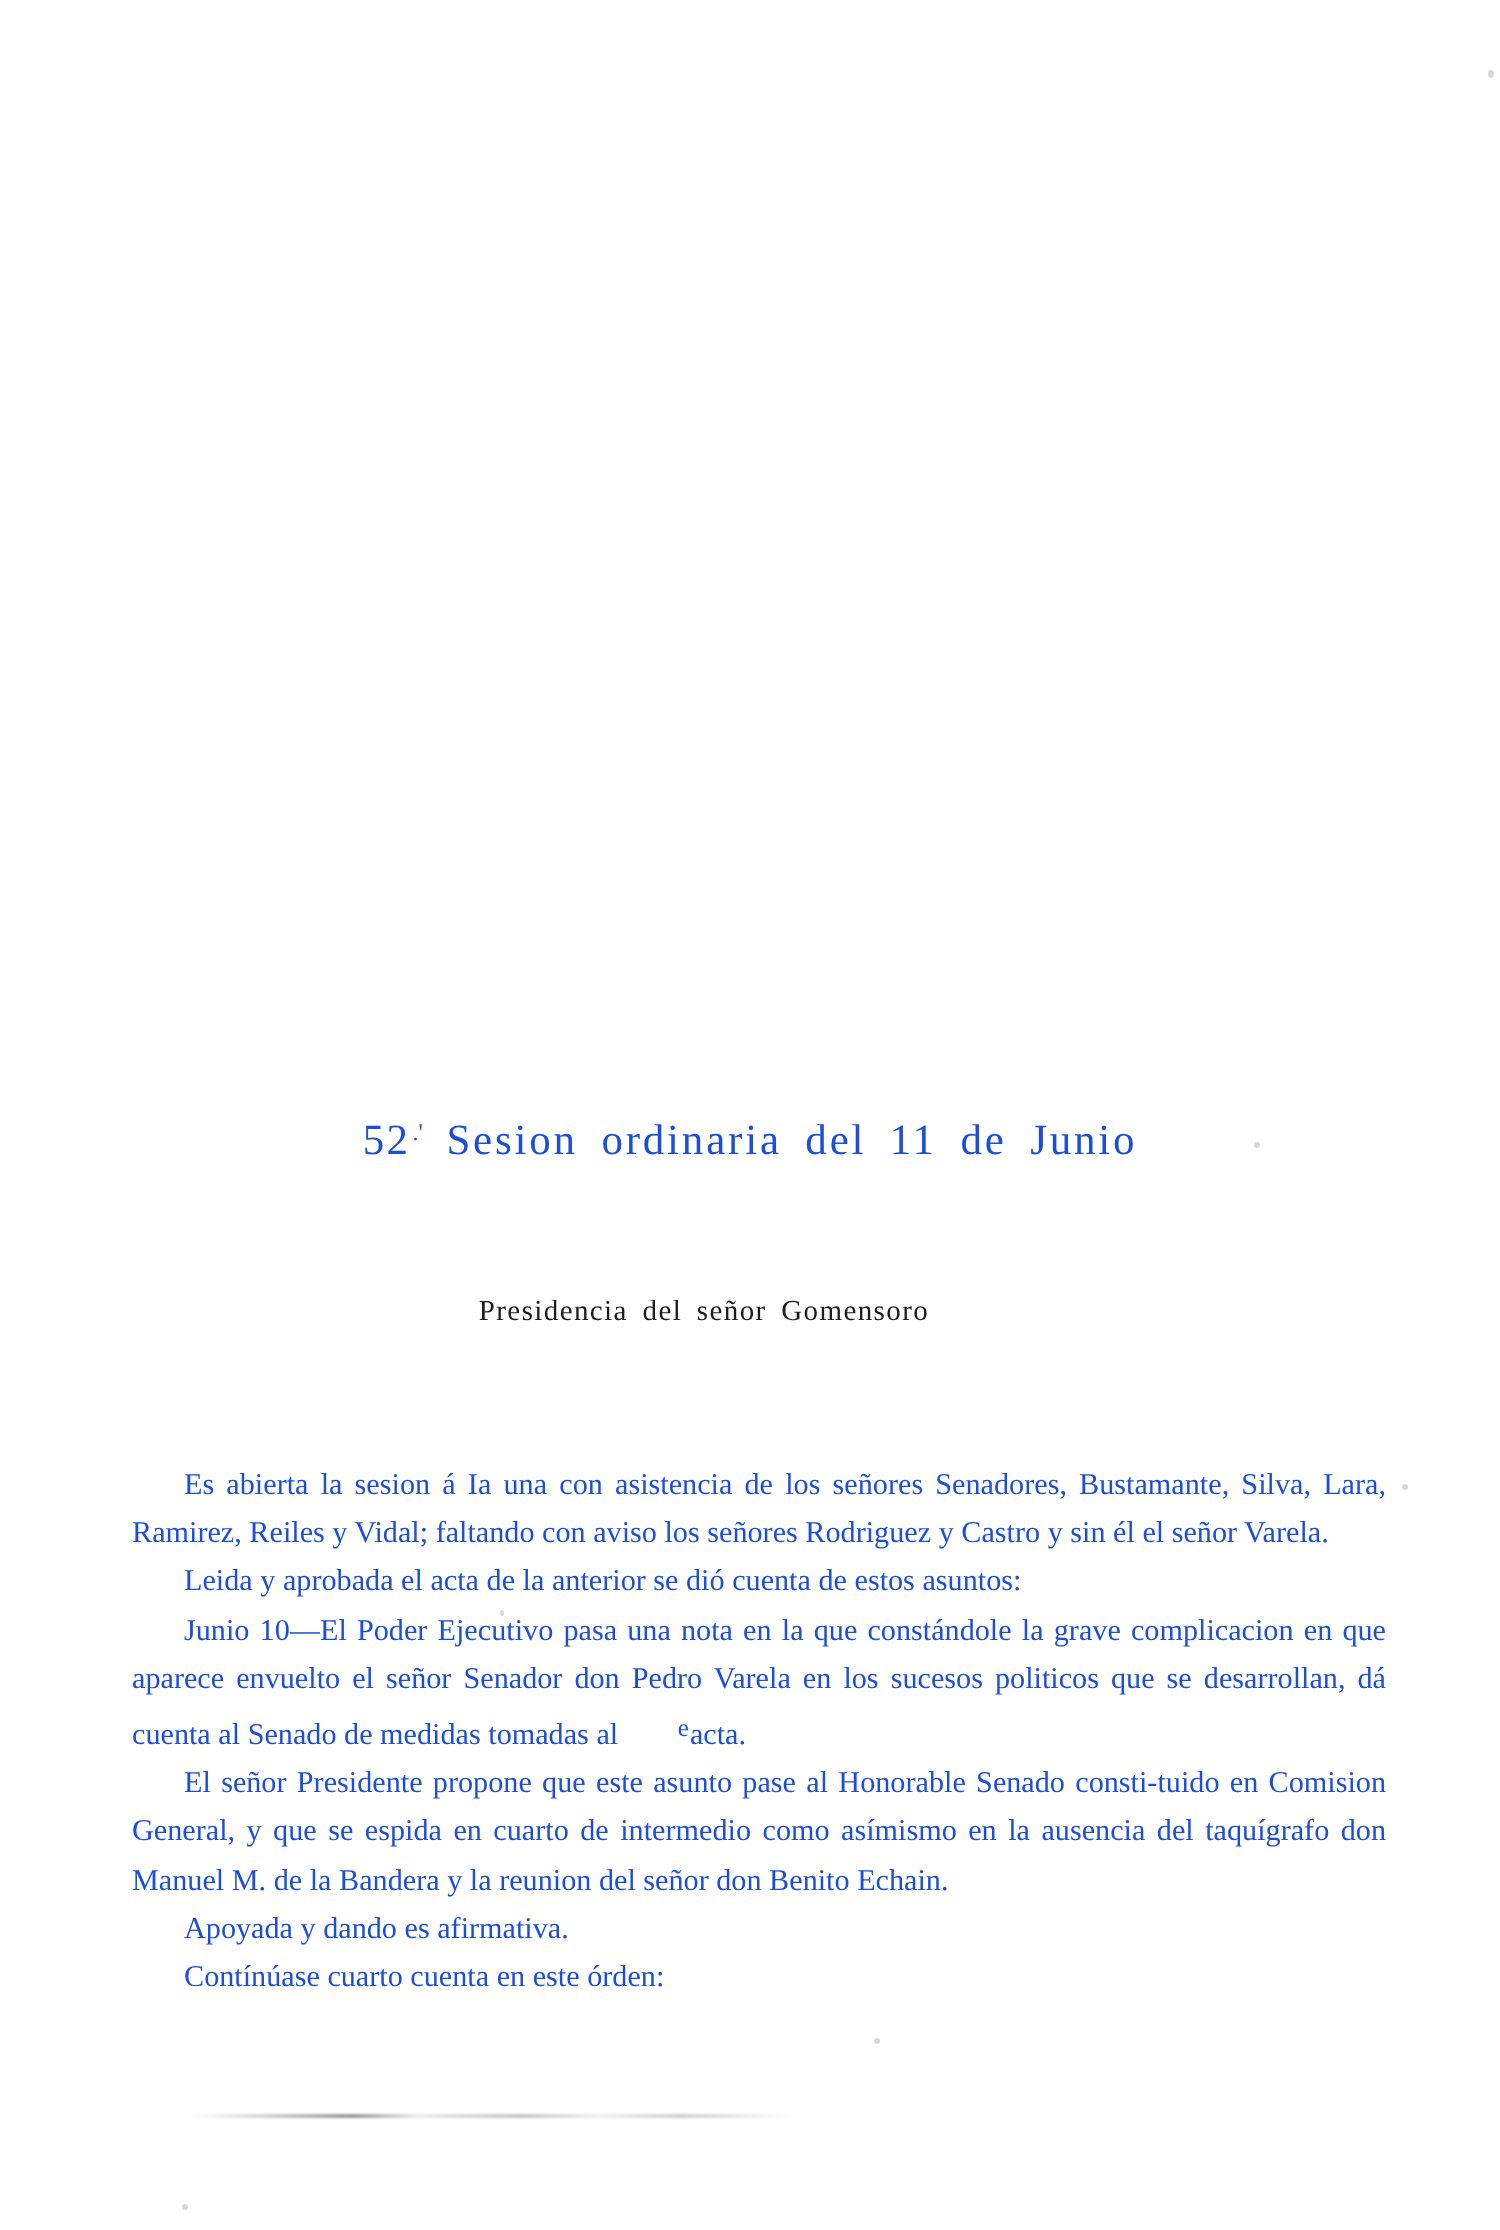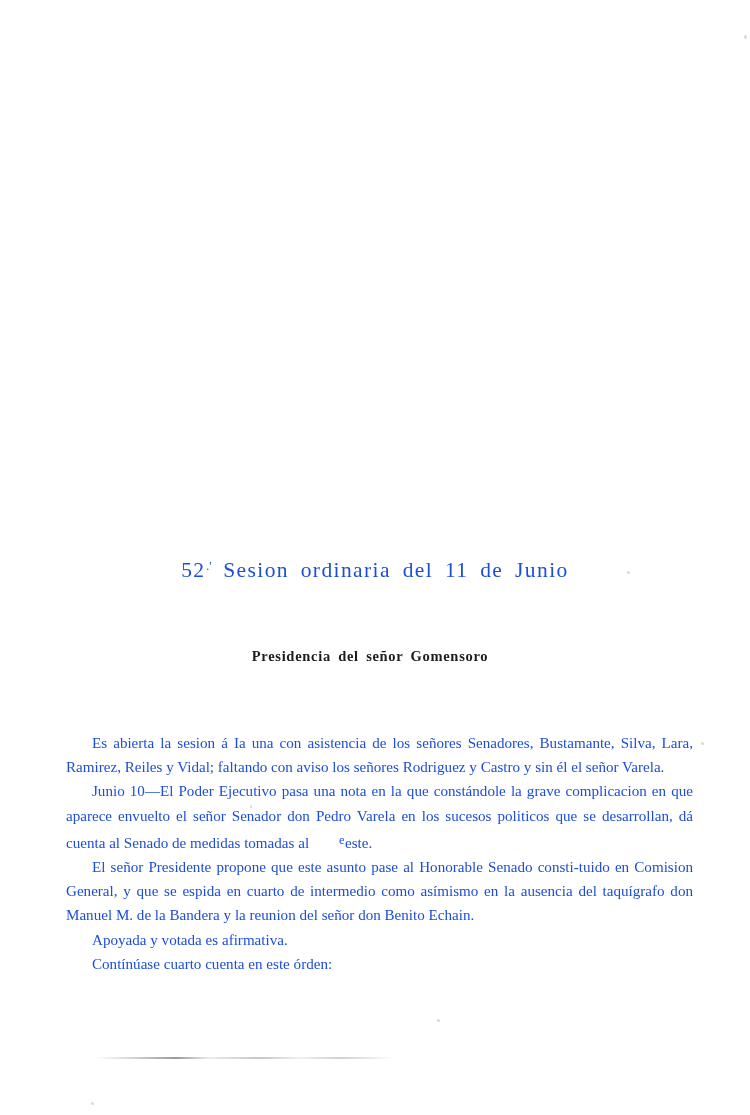--- a/index.html
+++ b/index.html
@@ -65,25 +65,24 @@
     letter-spacing: 1.2px;
   }
 
   .presidency {
     position: absolute;
     top: 648px;
     left: 0;
     width: 704px;
     text-align: center;
     font-size: 14.5px;
-    font-weight: bold;
+    font-weight: normal;
     letter-spacing: .7px;
     word-spacing: 3px;
     color: #1a1c1e;
-    margin-left: 18px;
   }
 
   
   .body-block {
     position: absolute;
     top: 731px;
     left: 66px;
     width: 627px;
     font-size: 15.1px;
     line-height: 24.2px;
@@ -118,24 +117,25 @@
     <span class="num">52</span><span class="ord">.'</span>
     <span>Sesion  ordinaria  del  11  de  Junio</span>
   </div>
 
   <div class="presidency">Presidencia  del señor  Gomensoro</div>
 
   <div class="body-block">
 
     <p class="para">Es abierta la sesion á Ia una con asistencia de los señores Senadores, Bustamante, Silva, Lara, Ramirez, Reiles y Vidal; faltando con aviso los señores Rodriguez y Castro y sin él el señor Varela.</p>
 
+    <p class="para">Leida y aprobada el acta de la anterior se dió cuenta de estos asuntos:</p>
 
-    <p class="para"><span>Junio 10—El Poder  Ejecutivo  pasa  una  nota  en  la que constándole la grave complicacion en que aparece envuelto el señor Senador don  Pedro  Varela  en los sucesos politicos que se  desarrollan, dá  cuenta  al  Senado de medidas  tomadas al </span><span class="raised-e">e</span><span>este.</span></p>
+    <p class="para"><span>Junio 10—El Poder  Ejecutivo  pasa  una  nota  en  la que constándole la grave complicacion en que aparece envuelto el señor Senador don  Pedro  Varela  en los sucesos politicos que se  desarrollan, dá  cuenta  al  Senado de medidas  tomadas al </span><span class="raised-e">e</span><span>acta.</span></p>
 
     <p class="para">El señor Presidente propone que este  asunto  pase al  Honorable Senado consti-tuido en Comision General, y que se espida en cuarto  de intermedio como asímismo en la ausencia del taquígrafo don Manuel  M. de  la Bandera  y la  reunion del señor don Benito Echain.</p>
 
-    <p class="para">Apoyada y votada es afirmativa.</p>
+    <p class="para">Apoyada y dando es afirmativa.</p>
 
     <p class="para">Contínúase cuarto cuenta en este órden:</p>
 
   </div>
 
 </div>
 
 </body></html>

